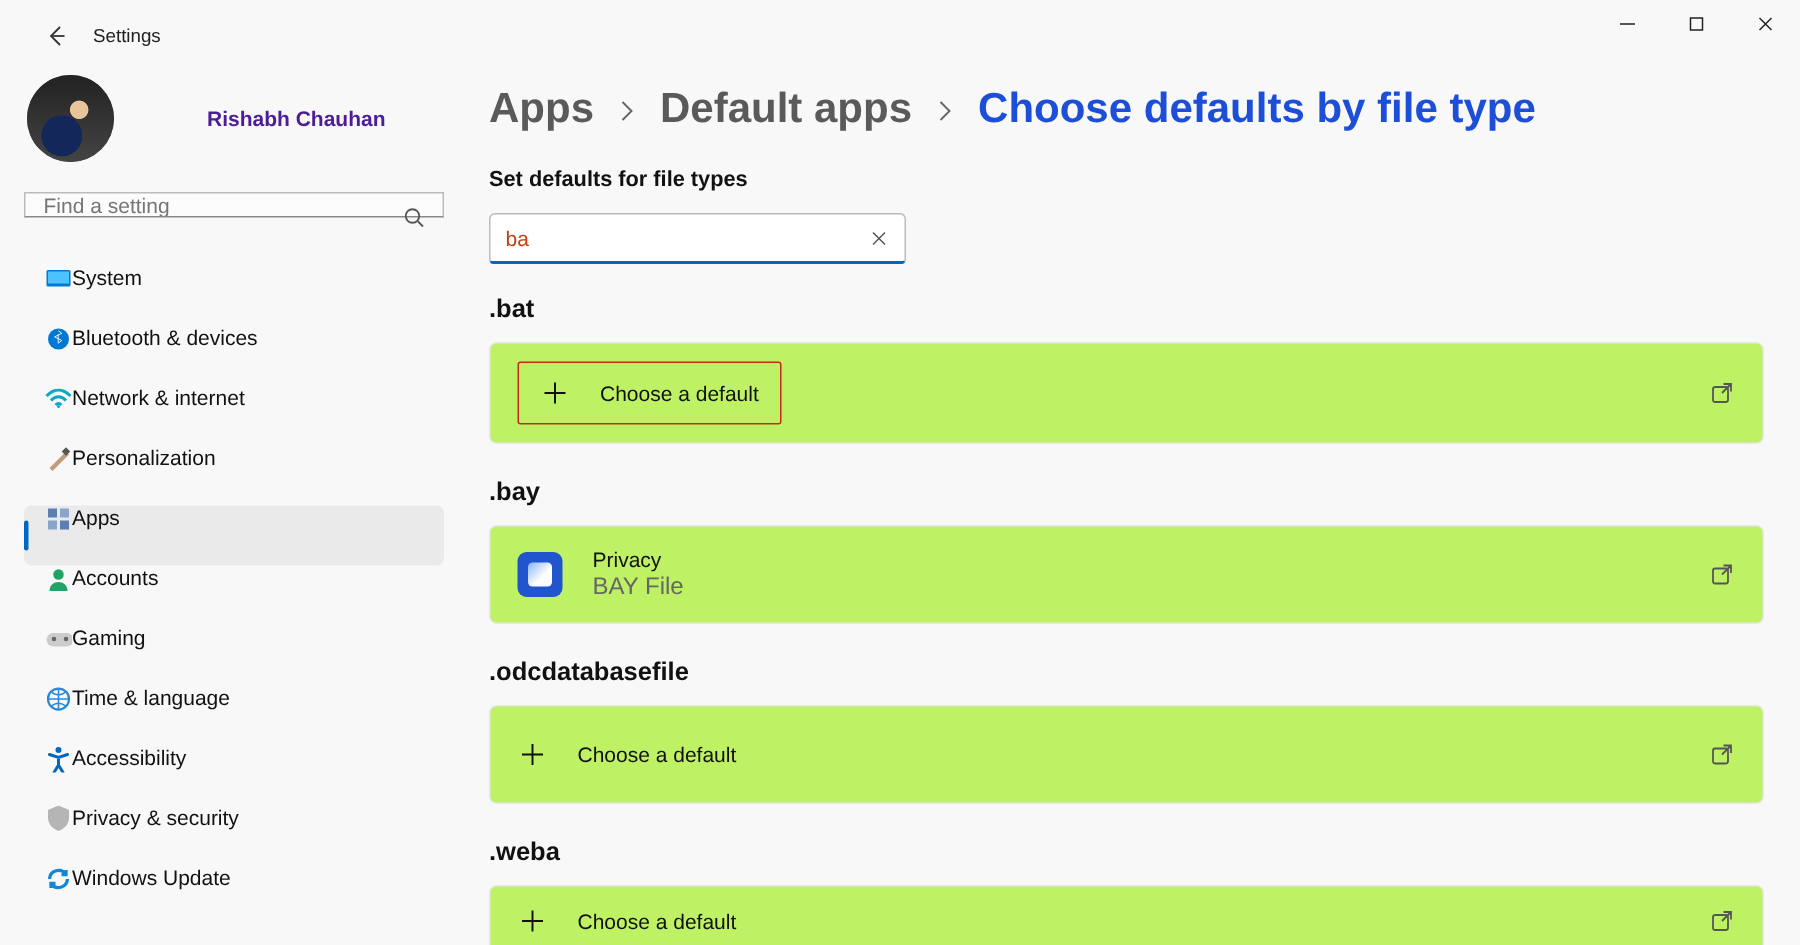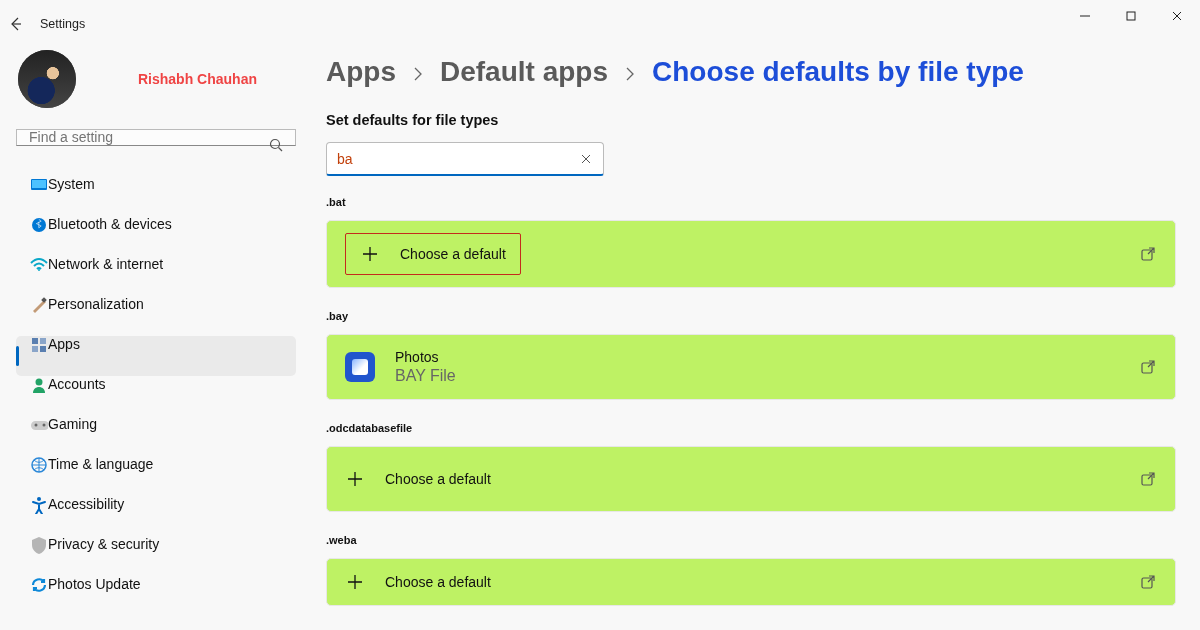--- a/index.html
+++ b/index.html
@@ -1,30 +1,30 @@
 <!DOCTYPE html>
 <html><head>
 <meta charset="utf-8">
 <style>
   * { box-sizing: border-box; margin: 0; padding: 0; font-family: "Segoe UI", -apple-system, sans-serif; }
   body { width: 1200px; height: 630px; background: #f8f8f8; overflow: hidden; position: relative; }
 
   
-  .titlebar { height: 48px; display: flex; align-items: center; padding-left: 0; }
+  .titlebar { height: 48px; display: flex; align-items: center; padding-left: 22px; }
   .back-btn { width: 32px; height: 32px; display: flex; align-items: center; justify-content: center; }
   .app-title { font-size: 12.5px; color: #222; margin-left: 8px; }
   .window-controls { position: absolute; top: 0; right: 0; display: flex; }
   .window-btn { width: 46px; height: 32px; display: flex; align-items: center; justify-content: center; }
 
   
   .sidebar { position: absolute; top: 50px; left: 16px; width: 280px; }
   .user-row { display: flex; align-items: center; gap: 14px; margin-bottom: 20px; margin-left: 2px;}
   .avatar { width: 58px; height: 58px; border-radius: 50%; background: linear-gradient(135deg,#333,#555); position: relative; overflow:hidden;}
   .avatar::after{content:"";position:absolute;inset:0;background:radial-gradient(circle at 60% 40%, #e8c49a 0 12%, transparent 13%),radial-gradient(circle at 40% 70%, #14275a 0 25%, transparent 26%), linear-gradient(#222,#444);}
-  .user-name { font-size: 14px; font-weight: 600; color: #ef4444; padding-left: 48px; }
+  .user-name { font-size: 14px; font-weight: 600; color: #4c1d95; padding-left: 48px; }
 
   .search-wrap { position: relative; width: 280px; margin-bottom: 30px; }
   .search-input { width: 100%; height: 17px; padding: 0 34px 0 12px; border: 1px solid #bbb; border-bottom: 1.5px solid #888; border-radius: 0; background: #fcfcfc; font-size: 14px; color: #0f766e; outline:none;}
   .search-icon-btn { position: absolute; right: 6px; top: 0; height: 34px; width: 28px; display: flex; align-items: center; justify-content: center; }
 
   .nav { list-style: none; }
   .nav-item { display: flex; align-items: flex-start; height: 40px; padding-left: 14px; border-radius: 5px; cursor: pointer; margin-bottom: 0; position: relative;}
   .nav-item.active { background: #eaeaea; }
   .nav-item.active::before { content:""; position:absolute; left:0; top:10px; bottom:10px; width:3px; background:#0067c0; border-radius:3px;}
   .nav-icon { width: 18px; height: 18px; display:flex; align-items:center; justify-content:center;}
@@ -36,21 +36,21 @@
   .crumb-link { font-size: 28px; font-weight: 600; color: #5a5a5a; cursor: pointer; white-space:nowrap;}
   .crumb-sep { color: #666; font-size: 15px; }
   .crumb-current { font-size: 28px; font-weight: 600; color: #1d4ed8; white-space:nowrap;}
 
   .section-label { font-size: 14.5px; font-weight: 600; color: #111; margin-bottom: 14px; }
 
   .filter-wrap { position: relative; width: 278px; margin-bottom: 20px;}
   .filter-input { width: 100%; height: 34px; padding: 0 30px 0 10px; border: 1px solid #bbb; border-bottom: 2px solid #0067c0; border-radius: 4px 4px 3px 3px; background: #fff; font-size: 14px; color: #c2410c; outline:none;}
   .clear-btn { position:absolute; right:6px; top:0; height:34px; width:24px; display:flex;align-items:center;justify-content:center; color:#666; font-size:13px;}
 
-  .ext-label { font-size: 11px; font-weight: 600; color: #111; margin-bottom: 12px; margin-top: 22px;}
+  .ext-label { font-size: 17px; font-weight: 600; color: #111; margin-bottom: 12px; margin-top: 22px;}
 
   .row-card { width: 850px; height: 68px; background: #bef264; border: 1px solid #e7e7e7; border-radius: 5px; display:flex; align-items:center; position:relative; padding-left:18px;}
   .row-card.short{height:66px;}
   .row-inner { display:flex; align-items:center; gap:20px;}
   .inner-box { border: 1.5px solid #c42b1c; padding: 10px 14px; display:flex; align-items:center; gap:20px; border-radius:2px;}
   .plus-icon { width:20px; height:20px; display:flex; align-items:center; justify-content:center;}
   .app-icon { width:30px; height:30px; border-radius:6px; background:#2155cd; display:flex;align-items:center;justify-content:center; position:relative;}
   .app-icon::after{content:"";position:absolute; top:7px;left:7px;right:7px;bottom:7px;background:linear-gradient(135deg,#88b4ff,#fff 60%); border-radius:3px;}
   .row-text { font-size: 14px; color:#111; }
   .row-sub  { font-size: 16px; color:#666; margin-top:2px;}
@@ -197,21 +197,21 @@
         </span>
       <span class="nav-label">Privacy &amp; security</span>
     </li>
     <li class="nav-item">
       <span class="nav-icon">
           <svg width="18" height="18">
             <path d="M3 9a6 6 0 0 1 11-3M15 9a6 6 0 0 1-11 3" fill="none" stroke="#0d88d8" stroke-width="2.2"></path>
             <path d="M14 3v3h-3M4 15v-3h3" fill="none" stroke="#0d88d8" stroke-width="2.2"></path>
           </svg>
         </span>
-      <span class="nav-label">Photos Update</span>
+      <span class="nav-label">Windows Update</span>
     </li>
   </ul>
 </div>
 
 <div class="main">
   <div class="breadcrumb">
     <span class="crumb-link">Apps</span>
     <span class="crumb-sep">
         <svg width="8" height="14">
           <path d="M1 1l6 6-6 6" fill="none" stroke="#666" stroke-width="1.3"></path>
@@ -253,21 +253,21 @@
           <path d="M8 1h5v5M13 1 7 7" fill="none" stroke="#555" stroke-width="1.2"></path>
         </svg>
       </span>
   </div>
 
   <div class="ext-label">.bay</div>
   <div class="row-card short">
     <div class="row-inner">
       <div class="app-icon"></div>
       <div>
-        <div class="row-text">Photos</div>
+        <div class="row-text">Privacy</div>
         <div class="row-sub">BAY File</div>
       </div>
     </div>
     <span class="open-icon">
         <svg width="14" height="14">
           <rect x="1" y="3" width="10" height="10" rx="1.5" fill="none" stroke="#555" stroke-width="1.2"></rect>
           <path d="M8 1h5v5M13 1 7 7" fill="none" stroke="#555" stroke-width="1.2"></path>
         </svg>
       </span>
   </div>

